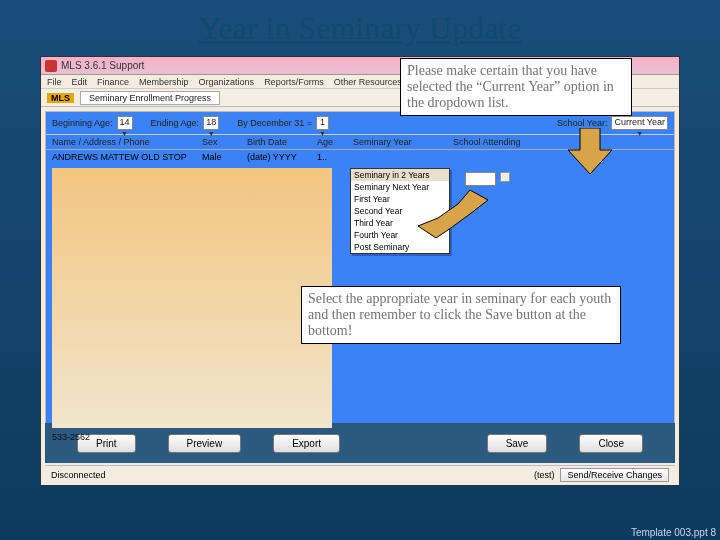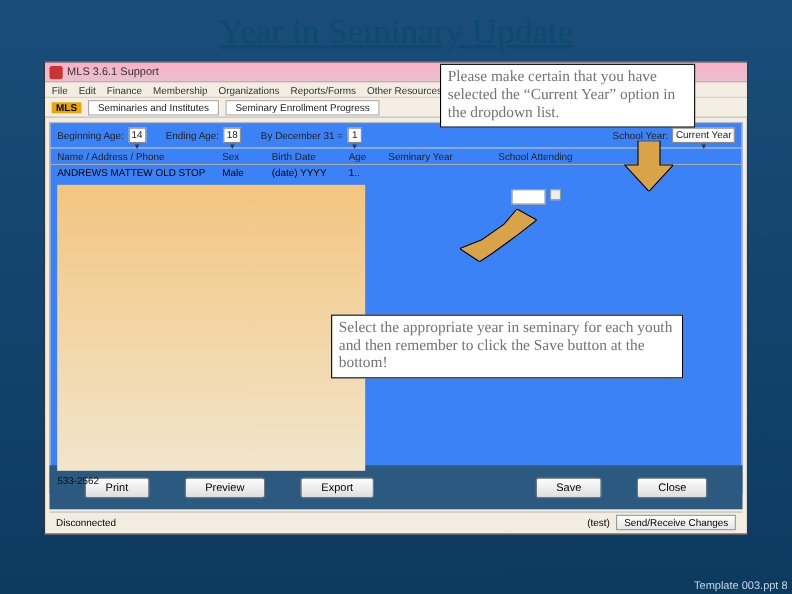--- a/index.html
+++ b/index.html
@@ -161,21 +161,20 @@
     <span>Finance</span>
     <span>Membership</span>
     <span>Organizations</span>
     <span>Reports/Forms</span>
     <span>Other Resources</span>
     <span>Help</span>
   </div>
 
   <div class="crumbbar">
     <span class="mls-badge">MLS</span>
-    <span class="crumb-box">Seminaries and Institutes</span>
     <span class="crumb-box2">Seminary Enrollment Progress</span>
   </div>
 
   <div class="workarea">
 
     <div class="filterbar">
       <span>Beginning Age:</span>
       <span class="sel">
         <span>14</span>
         <span class="arrow">▼</span>
@@ -216,20 +215,29 @@
       <span class="col-age">1..</span>
     </div>
 
     <div class="overlay-pink"></div>
 
     <div class="row-stub" style="top:112px">AF</div>
     <div class="row-stub" style="top:178px">BI</div>
     <div class="row-stub" style="top:244px">BL</div>
     <div class="phone-stub" style="top:320px">533-2562</div>
 
+    <div class="dropdown">
+      <div class="sel-row">Seminary in 2 Years</div>
+      <div>Seminary Next Year</div>
+      <div>First Year</div>
+      <div>Second Year</div>
+      <div>Third Year</div>
+      <div>Fourth Year</div>
+      <div>Post Seminary</div>
+    </div>
 
     <div class="right-side-stubs">
       <div class="stub-line">
           <span class="sel">
             <span>&nbsp;&nbsp;&nbsp;&nbsp;&nbsp;&nbsp;&nbsp;&nbsp;&nbsp;&nbsp;</span>
           </span>
           <span class="pen"></span>
         </div>
       <div class="stub-line"></div>
       <div class="stub-line" style="height:110px"></div>

